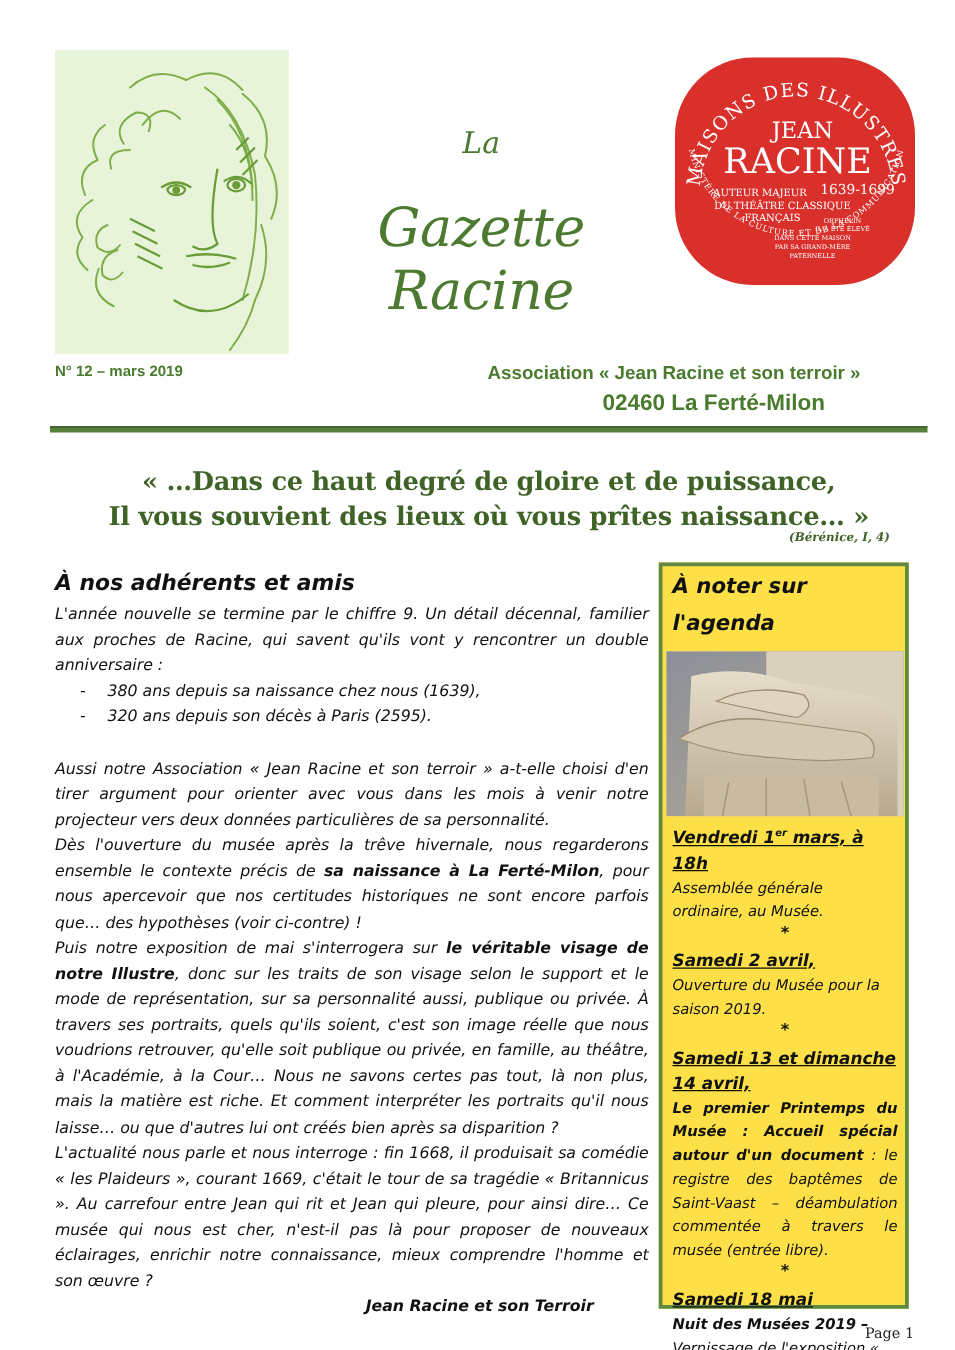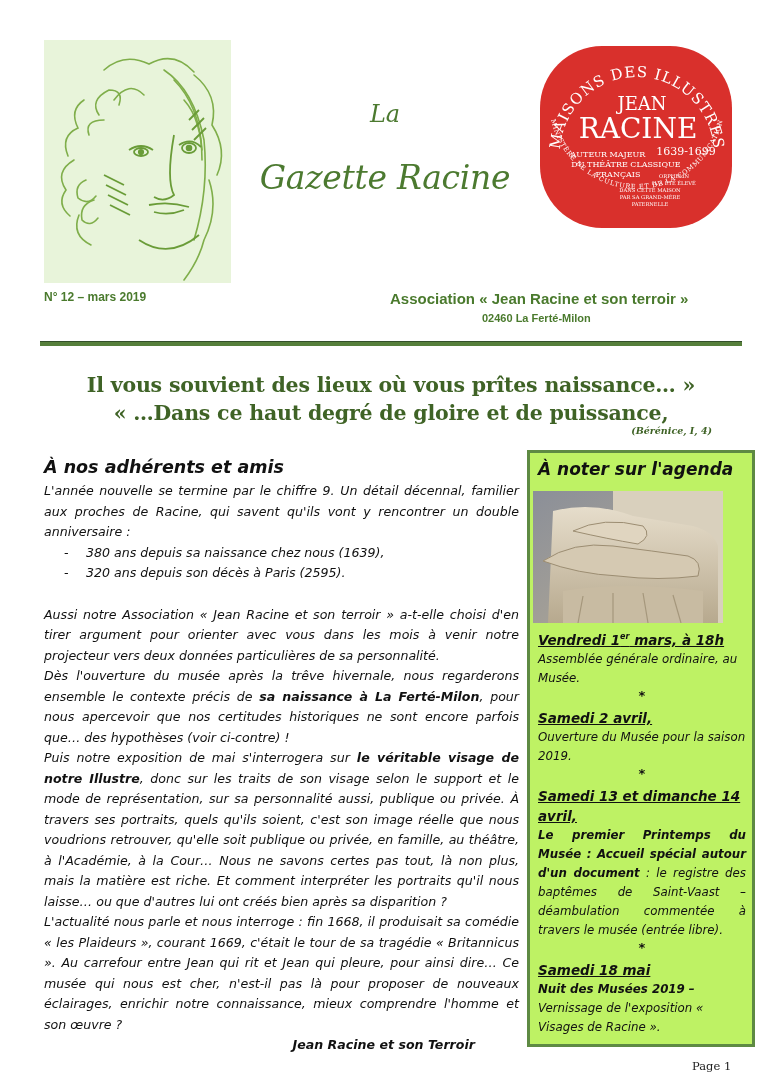--- a/index.html
+++ b/index.html
@@ -2,45 +2,45 @@
 <html><head>
 <meta charset="utf-8">
 <style>
   html, body { margin: 0; padding: 0; background: #ffffff; }
   body { width: 764px; height: 1080px; position: relative; overflow: hidden; font-family: "DejaVu Sans", sans-serif; color: #111; }
 
   .portrait { position: absolute; left: 44px; top: 40px; width: 187px; height: 243px; background: #e7f3d9; overflow: hidden; }
   .portrait svg { width: 100%; height: 100%; display: block; }
 
   .title-la { position: absolute; left: 240px; top: 100px; width: 290px; text-align: center; font-family: "DejaVu Serif", serif; font-style: italic; font-size: 24px; color: #4c7a30; }
-  .title-main { position: absolute; left: 240px; top: 158px; width: 290px; text-align: center; font-family: "DejaVu Serif", serif; font-style: italic; font-size: 33px; color: #4c7a30; letter-spacing: -0.3px; }
+  .title-main { position: absolute; left: 240px; top: 158px; width: 290px; text-align: center; font-family: "DejaVu Serif", serif; font-style: italic; font-size: 43px; color: #4c7a30; letter-spacing: -0.3px; }
 
   .badge { position: absolute; left: 538px; top: 44px; width: 196px; height: 186px; }
   .badge svg { width: 100%; height: 100%; display: block; }
 
   .issue { position: absolute; left: 44px; top: 290px; font-family: "Liberation Sans", sans-serif; font-weight: bold; font-size: 12px; color: #4a7a2d; }
   .assoc { position: absolute; left: 390px; top: 290px; font-family: "Liberation Sans", sans-serif; font-weight: bold; font-size: 15px; color: #4a7a2d; }
-  .address { position: absolute; left: 482px; top: 312px; font-family: "Liberation Sans", sans-serif; font-weight: bold; font-size: 11px; color: #4a7a2d; }
+  .address { position: absolute; left: 482px; top: 312px; font-family: "Liberation Sans", sans-serif; font-weight: bold; font-size: 18px; color: #4a7a2d; }
 
   .rule { position: absolute; left: 40px; top: 341px; width: 702px; height: 4px; background: #567f3b; border-top: 1px solid #33502a; }
 
   .quote { position: absolute; left: 40px; top: 371px; width: 702px; text-align: center; font-family: "DejaVu Serif", serif; font-weight: bold; font-size: 20.5px; color: #3f6326; line-height: 28px; letter-spacing: -0.2px; }
   .quote-src { position: absolute; right: 52px; top: 425px; font-family: "DejaVu Serif", serif; font-style: italic; font-weight: bold; font-size: 9.5px; color: #3f6326; }
 
   .article { position: absolute; left: 44px; top: 454px; width: 475px; font-family: "DejaVu Sans", sans-serif; font-style: italic; font-size: 12.6px; line-height: 20.5px; color: #111; text-align: justify; }
   .article h2 { margin: 0 0 1px 0; font-size: 17.5px; font-weight: bold; font-style: italic; line-height: 26px; }
   .article p { margin: 0; }
   .article .list { margin: 0; padding: 0; list-style: none; }
   .article .list li { padding-left: 0; }
   .article .list .dash { display: inline-block; width: 42px; padding-left: 20px; box-sizing: border-box; }
   .article .gap { height: 21px; }
   .article b { font-weight: bold; }
   .sign { text-align: right; font-weight: bold; padding-right: 44px; }
 
-  .agenda { position: absolute; left: 527px; top: 450px; width: 228px; height: 597px; background: #bef264; border: 3px solid #5e8a43; box-sizing: border-box; font-family: "DejaVu Sans", sans-serif; font-style: italic; font-size: 11.8px; line-height: 19px; color: #111; padding: 0 6px 0 8px; }
+  .agenda { position: absolute; left: 527px; top: 450px; width: 200px; height: 597px; background: #fde047; border: 3px solid #5e8a43; box-sizing: border-box; font-family: "DejaVu Sans", sans-serif; font-style: italic; font-size: 11.8px; line-height: 19px; color: #111; padding: 0 6px 0 8px; }
   .agenda h3 { margin: 0; font-size: 17px; font-weight: bold; font-style: italic; line-height: 30px; padding-top: 1px; }
   .agenda .photo { width: 190px; height: 132px; margin: 7px 0 0 -5px; background: #c9c0ae; overflow: hidden; }
   .agenda .photo svg { width: 100%; height: 100%; display: block; }
   .agenda .date { font-size: 13.5px; font-weight: bold; text-decoration: underline; line-height: 20px; margin-top: 4px; }
   .agenda .date sup { font-size: 8px; }
   .agenda .star { text-align: center; font-style: normal; font-weight: bold; font-size: 13px; line-height: 16px; }
   .agenda .desc { margin: 0; }
   .agenda .desc b { font-weight: bold; }
 
   .page-num { position: absolute; left: 680px; top: 1059px; font-family: "DejaVu Serif", serif; font-size: 11.5px; color: #222; margin-left: 12px; }
@@ -114,22 +114,22 @@
   </svg>
 </div>
 
 <div class="issue">N° 12 – mars 2019</div>
 <div class="assoc">Association « Jean Racine et son terroir »</div>
 <div class="address">02460 La Ferté-Milon</div>
 
 <div class="rule"></div>
 
 <div class="quote">
+  <div>« …Dans ce haut degré de gloire et de puissance,</div>
   <div>Il vous souvient des lieux où vous prîtes naissance… »</div>
-  <div>« …Dans ce haut degré de gloire et de puissance,</div>
 </div>
 <div class="quote-src">(Bérénice, I, 4)</div>
 
 <div class="article">
   <h2>À nos adhérents et amis</h2>
   <p>L'année nouvelle se termine par le chiffre 9. Un détail décennal, familier aux proches de Racine, qui savent qu'ils vont y rencontrer un double anniversaire :</p>
   <ul class="list">
     <li><span class="dash">-</span><span>380 ans depuis sa naissance chez nous (1639),</span></li>
     <li><span class="dash">-</span><span>320 ans depuis son décès à Paris (2595).</span></li>
   </ul>

